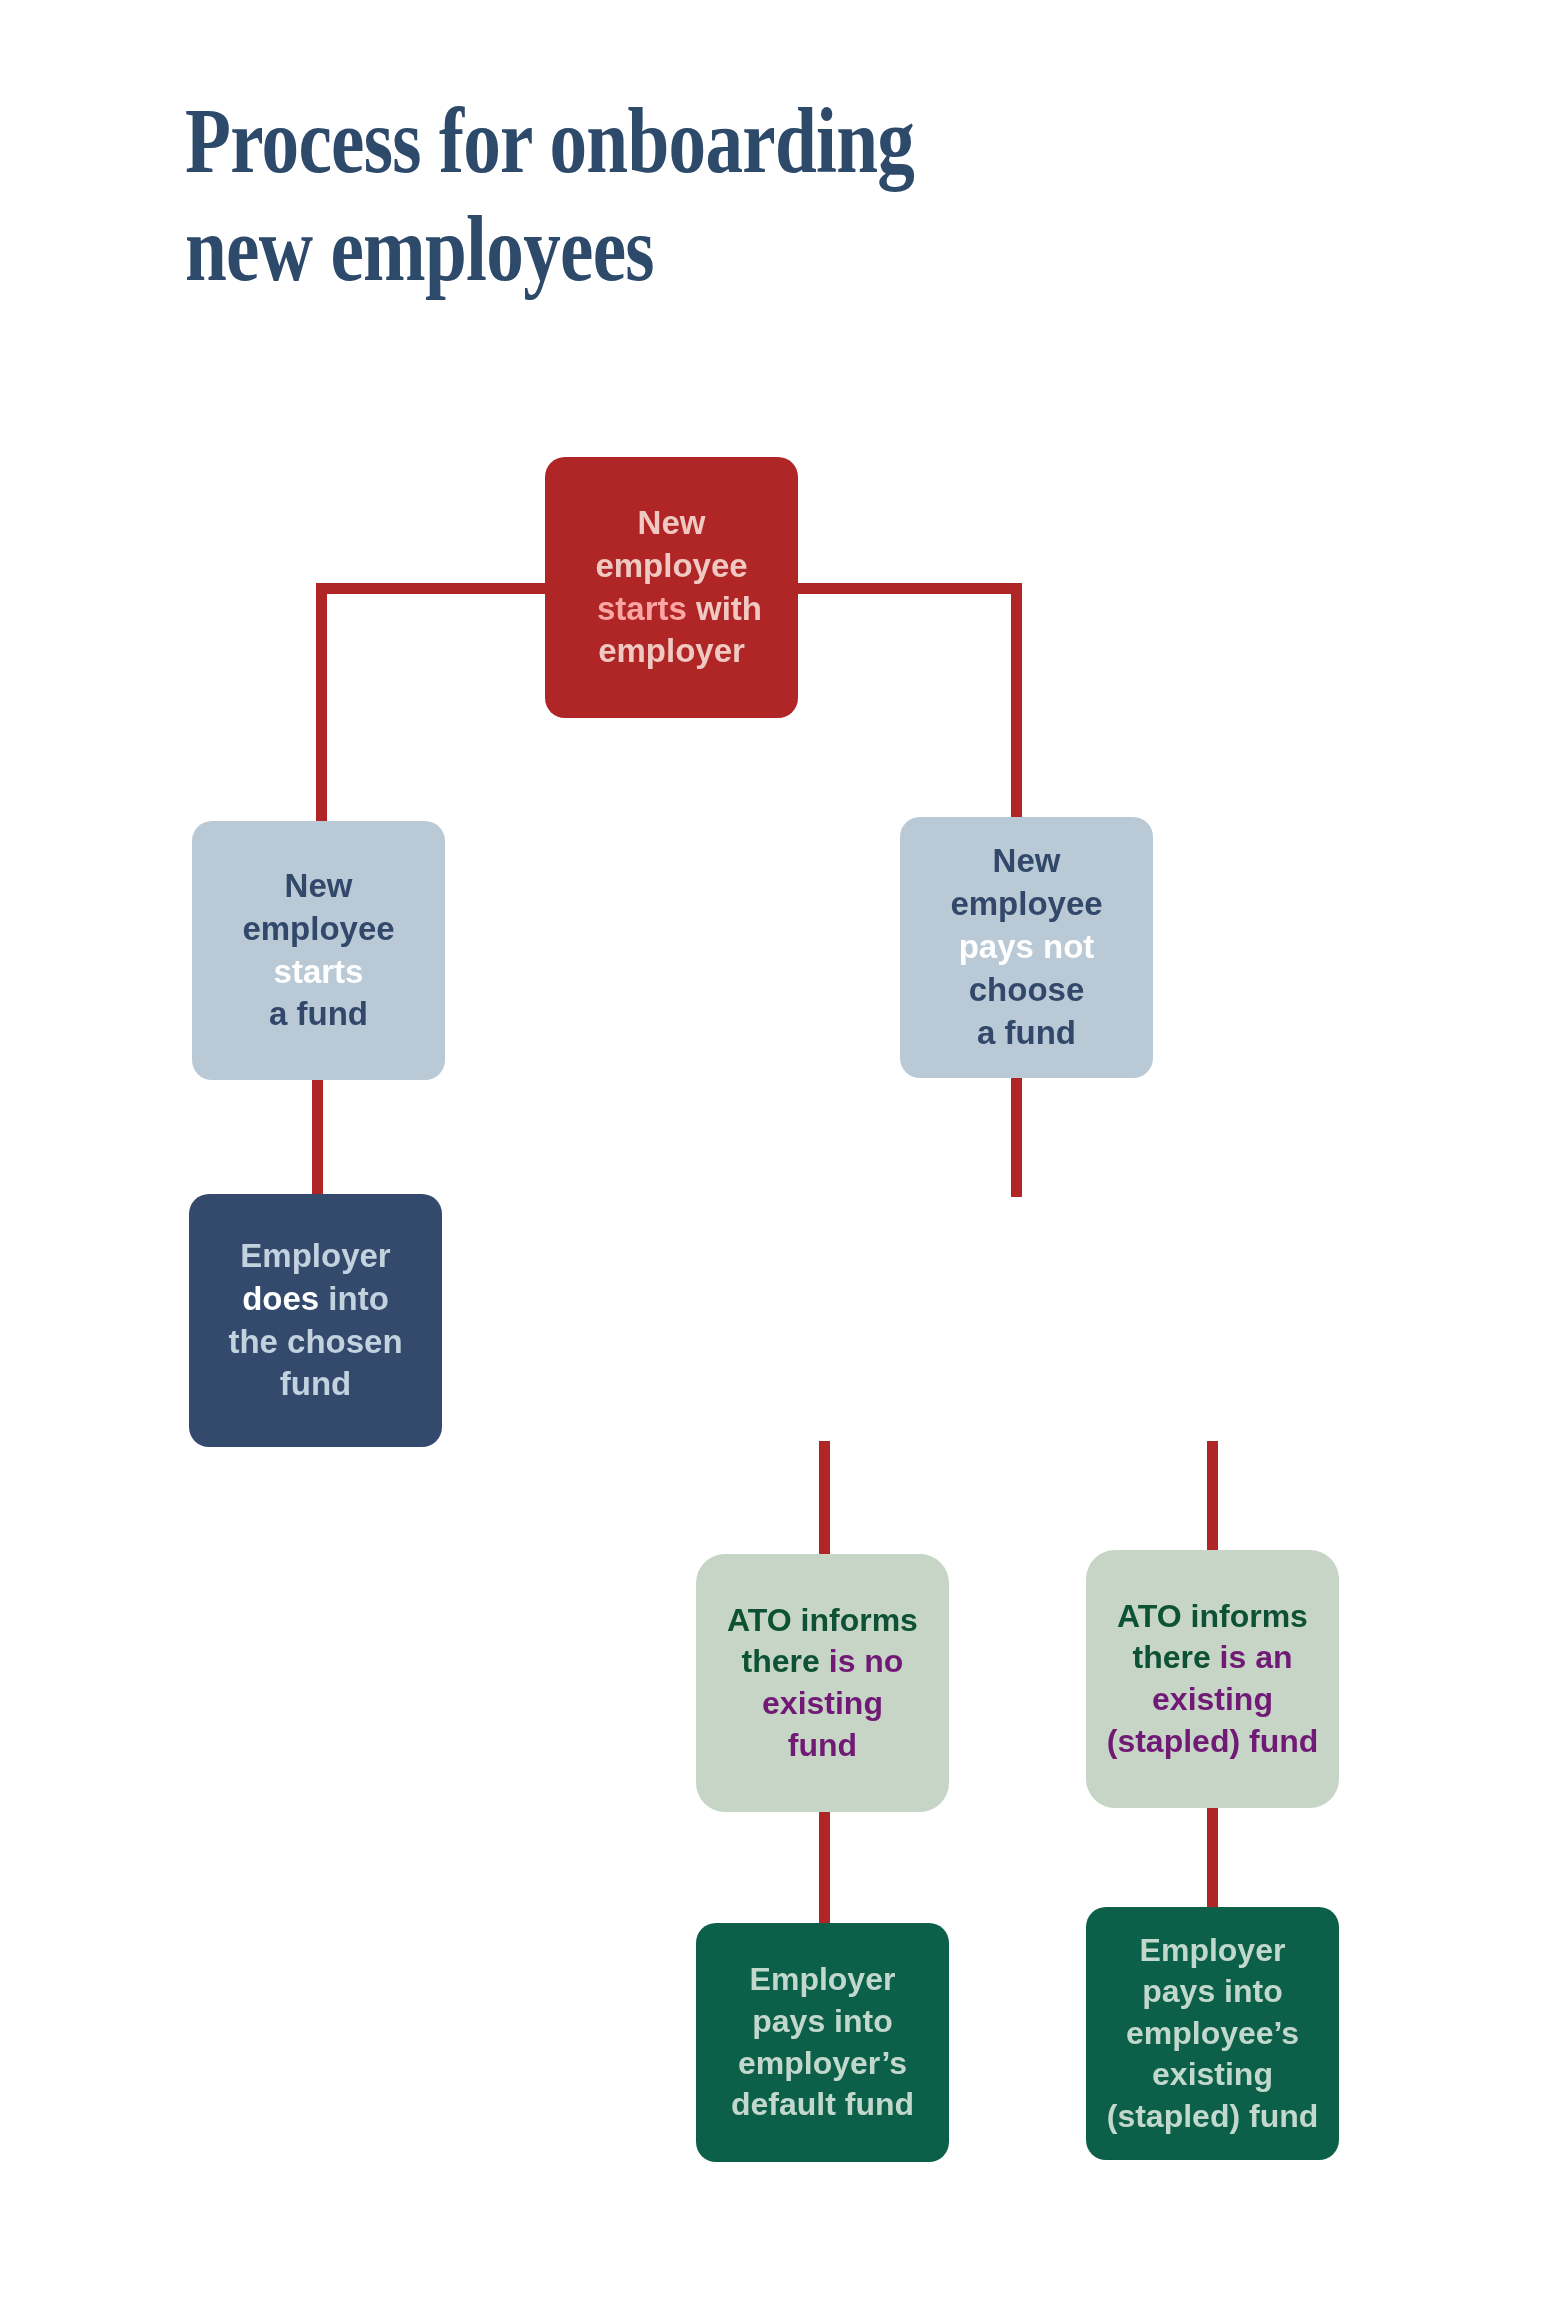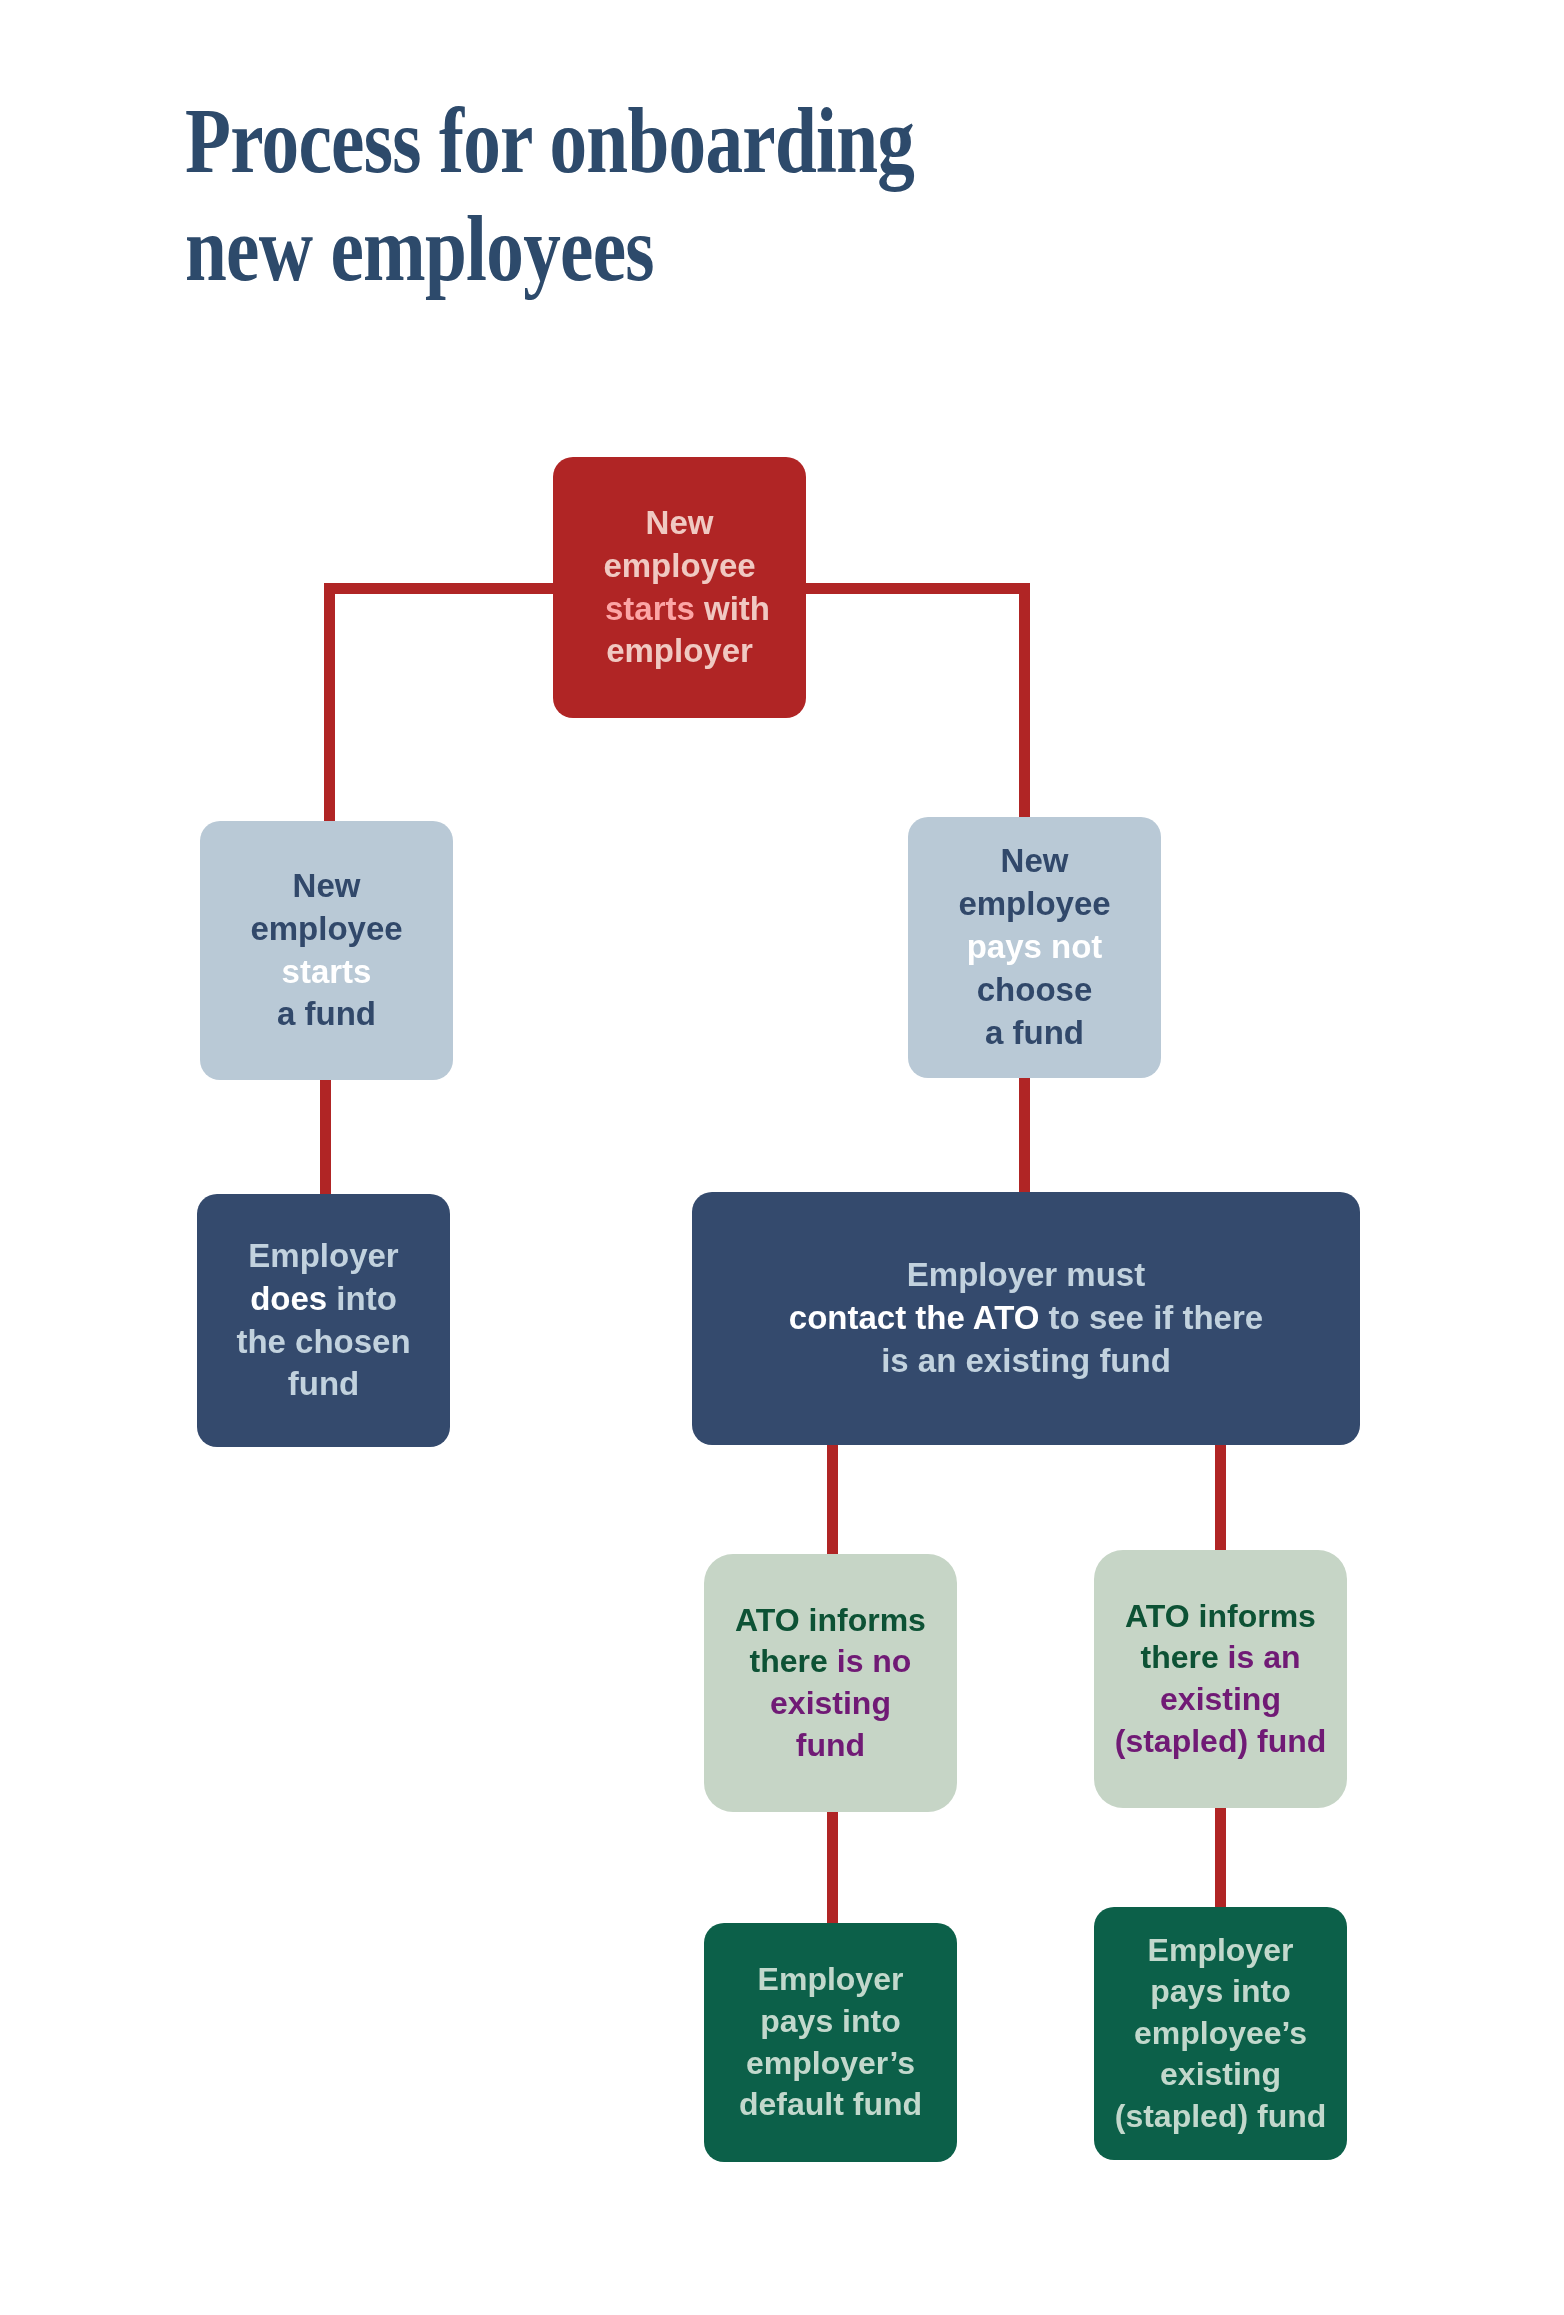--- a/index.html
+++ b/index.html
@@ -26,21 +26,21 @@
     line-height: 1.15;
     letter-spacing: -0.9px;
     color: #2d4a6b;
     transform: scaleX(0.80);
     transform-origin: left top;
     white-space: pre-line;
   }
 
   .canvas {
     position: absolute;
-    left: 12px; top: 0;
+    left: 4px; top: 0;
     width: 1348px;
     height: 2316px;
   }
 
   .node {
     position: absolute;
     box-sizing: border-box;
     border-radius: 20px;
     display: flex;
     align-items: center;
@@ -153,23 +153,20 @@
   </div>
 
   <div class="node n-lightblue" id="node-not-choose">
     <div class="txt">New<br>employee<br><b>pays not</b><br>choose<br>a fund</div>
   </div>
 
   <div class="node n-navy" id="node-pays-chosen">
     <div class="txt">Employer<br><b>does</b> into<br>the chosen<br>fund</div>
   </div>
 
-  <div class="node n-navy" id="node-contact-ato">
-    <div class="txt">Employer must<br><b>contact the ATO</b> to see if there<br>is an existing fund</div>
-  </div>
 
   <div class="node n-palegreen" id="node-no-fund">
     <div class="txt">ATO informs<br>there <b>is no</b><br><b>existing</b><br><b>fund</b></div>
   </div>
 
   <div class="node n-palegreen" id="node-stapled-fund">
     <div class="txt">ATO informs<br>there <b>is an</b><br><b>existing</b><br><b>(stapled) fund</b></div>
   </div>
 
   <div class="node n-darkgreen" id="node-default-fund">

